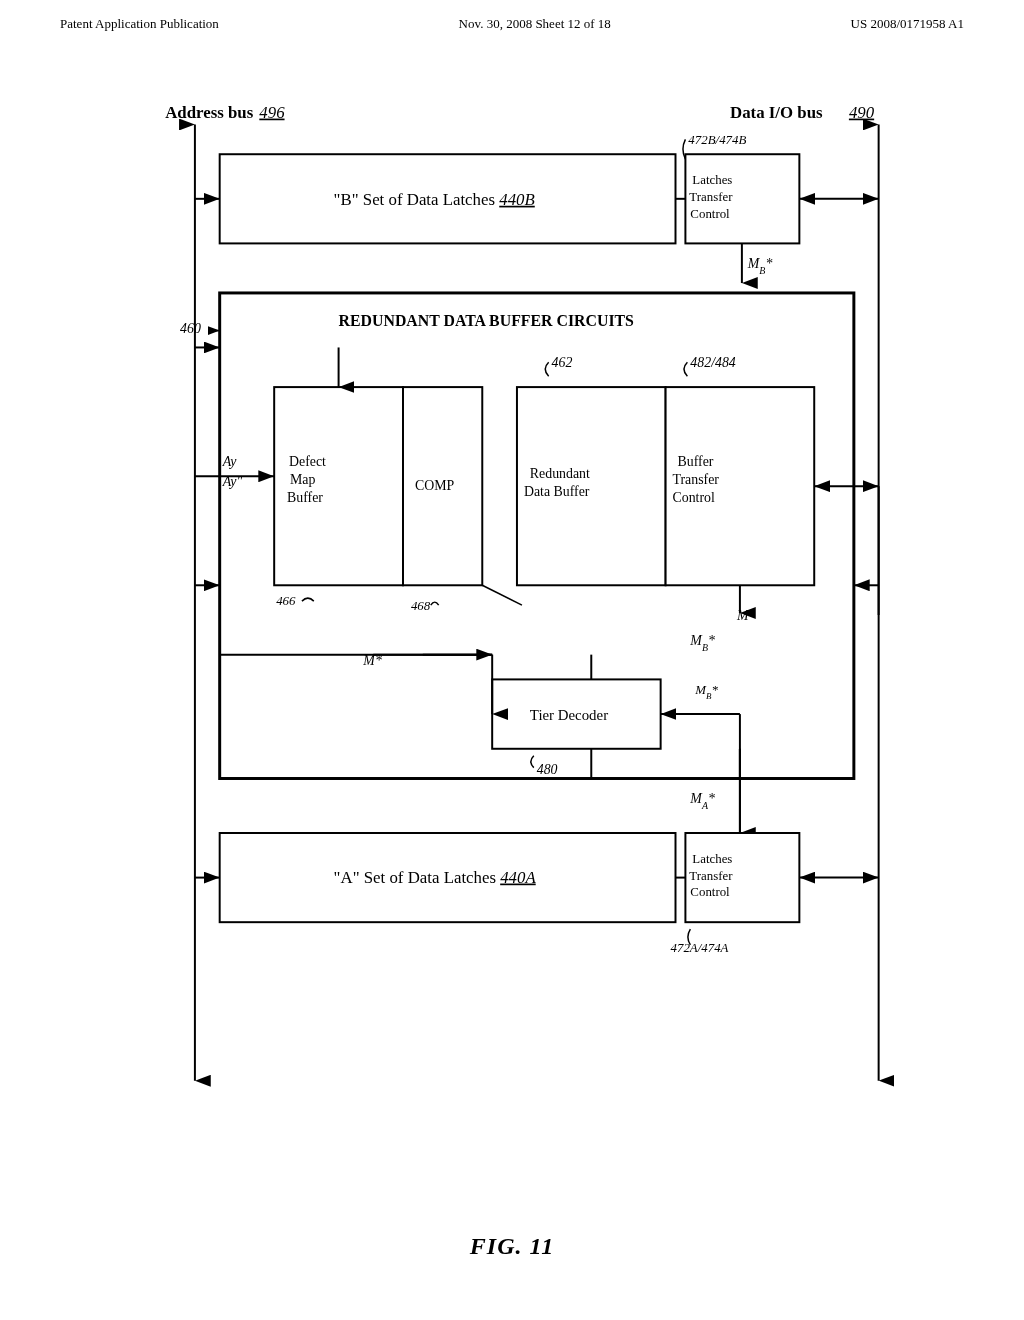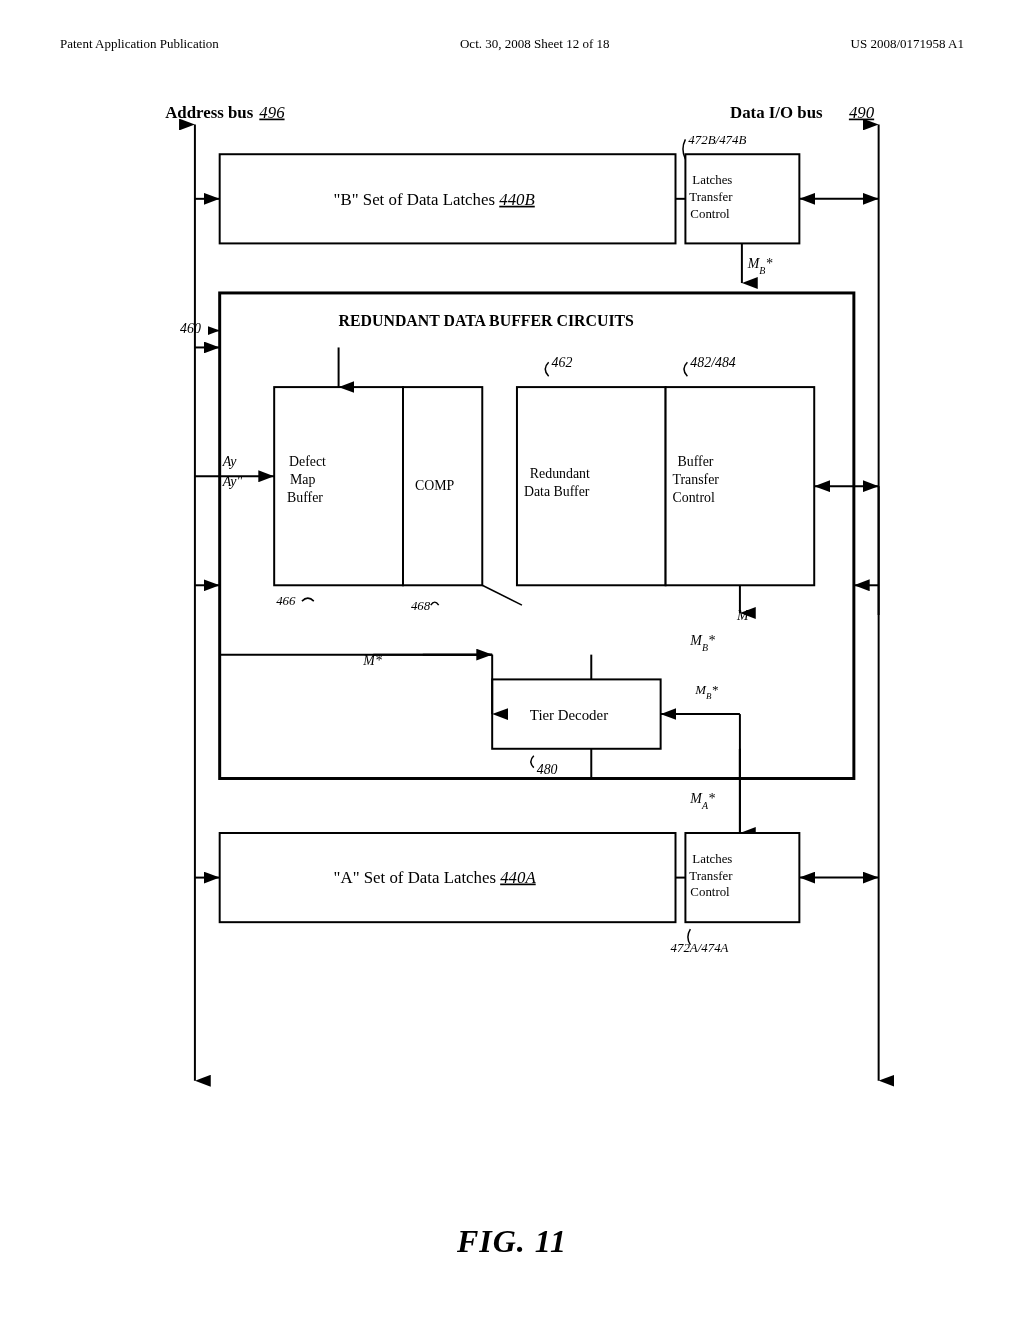--- a/index.html
+++ b/index.html
@@ -8,21 +8,21 @@
       height: 1320px;
       background: #fff;
       font-family: 'Times New Roman', Times, serif;
       position: relative;
       overflow: hidden;
     }
 
     .page-header {
       display: flex;
       justify-content: space-between;
-      padding: 36px 60px 10px 60px;
+      padding: 16px 60px 10px 60px;
       font-size: 13px;
       border-bottom: none;
     }
 
     .diagram-area {
       position: absolute;
       top: 70px;
       left: 60px;
       right: 60px;
       bottom: 160px;
@@ -32,32 +32,32 @@
     .diagram-svg {
       width: 100%;
       height: 100%;
     }
 
     .fig-caption {
       position: absolute;
       bottom: 60px;
       left: 50%;
       transform: translateX(-50%);
-      font-size: 32px;
+      font-size: 24px;
       font-weight: bold;
       font-style: italic;
       letter-spacing: 1px;
     }
   </style>
 </head>
 <body>
 
 <div class="page-header">
   <span>Patent Application Publication</span>
-  <span>Oct. 30, 2008   Sheet 12 of 18</span>
+  <span>Nov. 30, 2008   Sheet 12 of 18</span>
   <span>US 2008/0171958 A1</span>
 </div>
 
 <div class="diagram-area">
   <svg class="diagram-svg" viewBox="0 0 900 1100" xmlns="http://www.w3.org/2000/svg">
 
     <defs>
       <marker id="arrowhead" markerWidth="8" markerHeight="6" refX="8" refY="3" orient="auto">
         <polygon points="0 0, 8 3, 0 6" fill="#000"></polygon>
       </marker>

